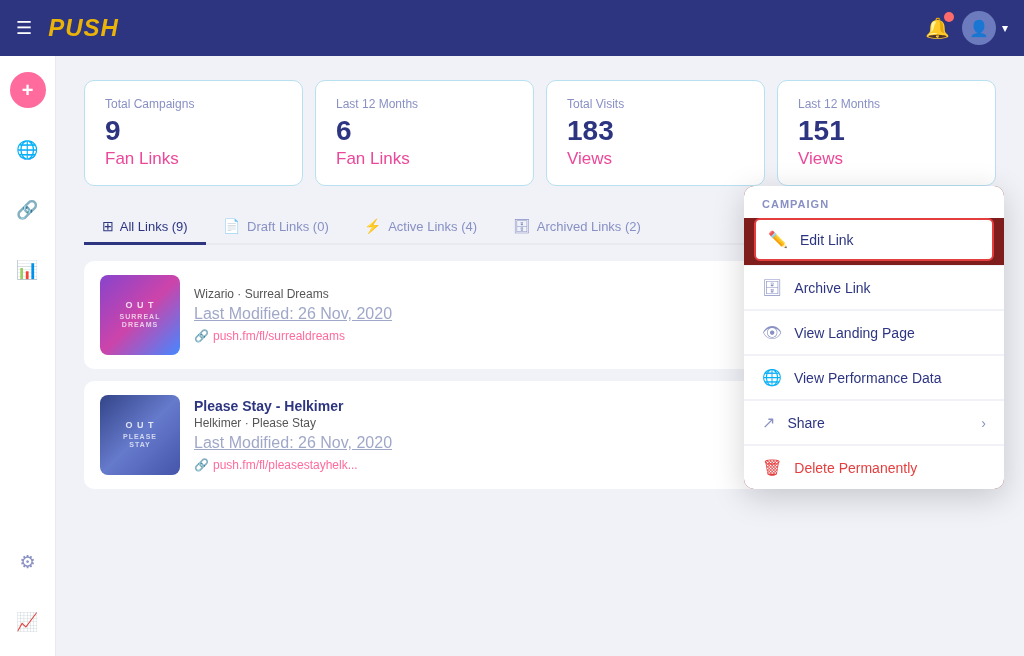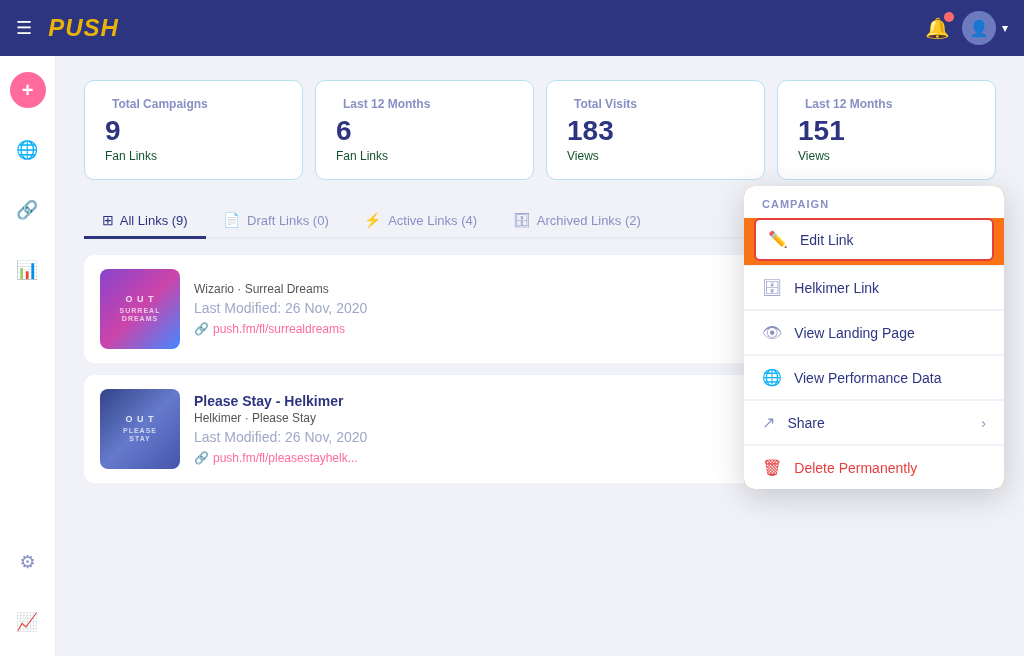--- a/index.html
+++ b/index.html
@@ -81,23 +81,23 @@
       margin-bottom: 24px;
     }
     .stat-card {
       background: white;
       border: 1.5px solid #b8e0f0;
       border-radius: 10px;
       padding: 16px 20px;
       flex: 1;
     }
     .stat-card.last { flex: 1.2; border: 1.5px solid #00c8d0; }
-    .stat-label { font-size: 12px; color: #8890c4; margin-bottom: 4px; font-weight: 700; margin-left: 7px; }
+    .stat-label { font-size: 12px; color: #8890c4; margin-bottom: 4px; font-weight: 400; }
     .stat-value { font-size: 28px; font-weight: 700; color: #2d3580; margin-bottom: 2px; }
-    .stat-sub { font-size: 12px; color: #14532d; }
+    .stat-sub { font-size: 17px; color: #ec4899; }
 
     
     .tabs-row {
       display: flex;
       gap: 0;
       margin-bottom: 16px;
       border-bottom: 2px solid #e8eaf0;
     }
     .tab {
       display: flex; align-items: center; gap: 6px;
@@ -125,35 +125,35 @@
     }
     .thumb-dut {
       background: linear-gradient(135deg, #8844cc, #cc44aa, #4488ff);
       width: 100%; height: 100%;
       display: flex; align-items: center; justify-content: center;
       color: white; font-weight: 900; font-size: 11px; text-align: center; letter-spacing: 1px;
     }
     .list-info { flex: 1; }
     .list-title { font-size: 14px; font-weight: 700; color: #2d3580; margin-bottom: 2px; }
     .list-subtitle { font-size: 12px; color: #555; margin-bottom: 4px; }
-    .list-date { font-size: 14px; color: #a0a8c8; margin-bottom: 6px; }
+    .list-date { font-size: 16px; color: #a0a8c8; margin-bottom: 6px; text-decoration: underline; }
     .list-link { font-size: 12px; color: #ff6b9d; display: flex; align-items: center; gap: 4px; }
     .list-stats { text-align: right; font-size: 12px; color: #8890c4; margin-right: 12px; }
     .list-stat-val { font-size: 18px; font-weight: 700; color: #2d3580; }
     .progress-bar { width: 80px; height: 6px; background: #e0e4f0; border-radius: 3px; margin-top: 4px; }
     .progress-fill { height: 100%; background: #2d3580; border-radius: 3px; }
     .three-dots { font-size: 18px; color: #8890c4; cursor: pointer; margin-left: 8px; }
 
     
     .dropdown-menu {
       position: absolute;
       top: 130px;
       right: 20px;
       width: 260px;
-      background: #f97316;
+      background: #7f1d1d;
       border-radius: 10px;
       box-shadow: 0 8px 32px rgba(0,0,0,0.18);
       z-index: 100;
       padding: 0;
       overflow: hidden;
     }
     .dropdown-header {
       padding: 12px 18px 8px;
       font-size: 11px;
       font-weight: 700;
@@ -318,21 +318,21 @@
     <div class="dropdown-menu">
       <div class="dropdown-header">CAMPAIGN</div>
 
       <div class="dropdown-item edit-item">
         <span class="dropdown-item-icon">✏️</span>
         <span>Edit Link</span>
       </div>
 
       <div class="dropdown-item">
         <span class="dropdown-item-icon">🗄</span>
-        <span>Helkimer Link</span>
+        <span>Archive Link</span>
       </div>
       <div class="dropdown-divider"></div>
 
       <div class="dropdown-item">
         <span class="dropdown-item-icon">👁</span>
         <span>View Landing Page</span>
       </div>
       <div class="dropdown-divider"></div>
 
       <div class="dropdown-item">

